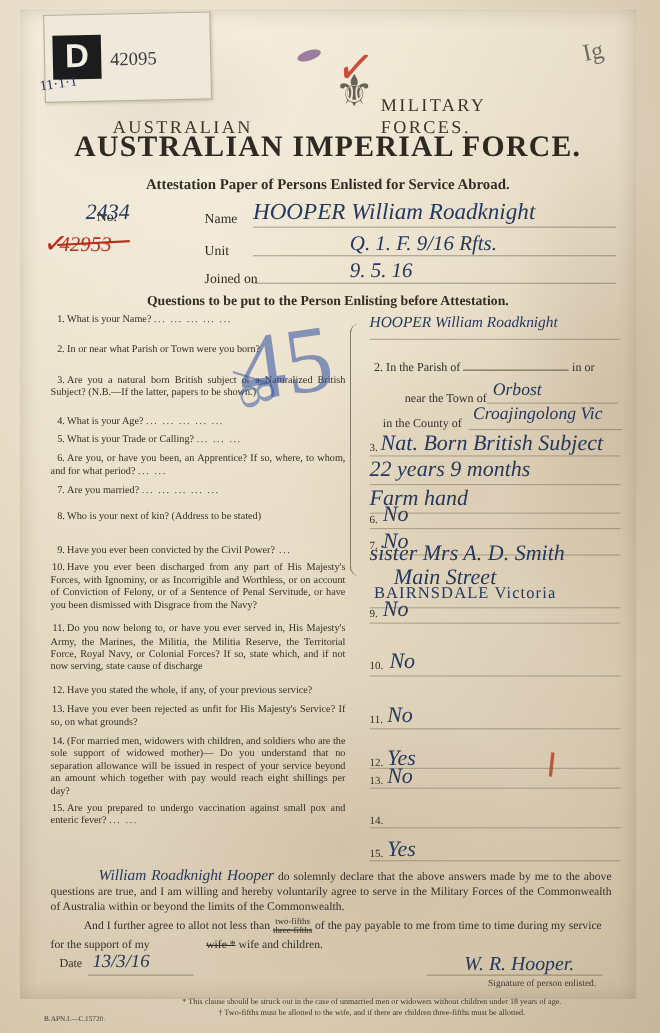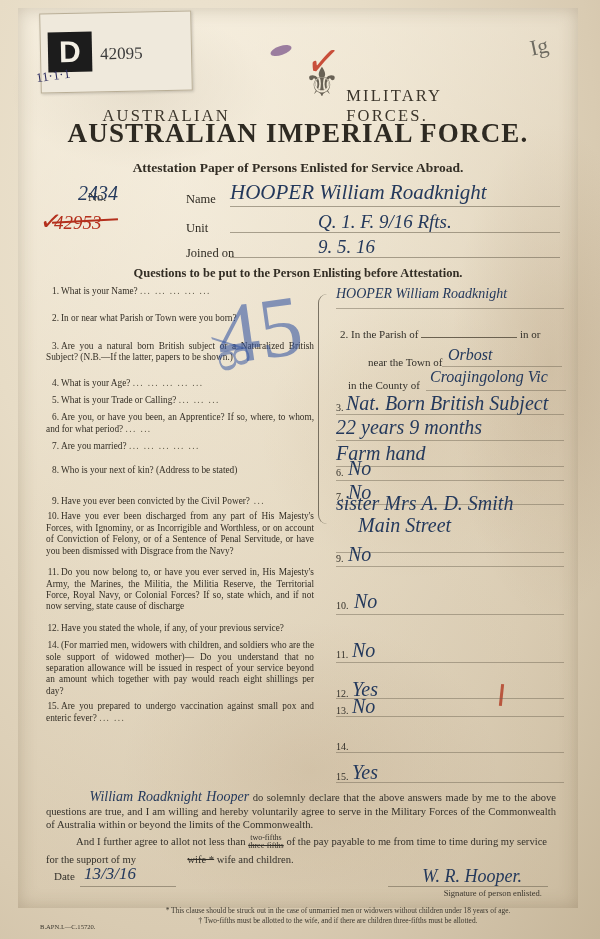--- a/index.html
+++ b/index.html
@@ -222,20 +222,21 @@
       <div class="q" style="margin-top:16px;"><span class="n">3.</span><span>Are you a natural born British subject or a Naturalized British Subject?  (N.B.—If the latter, papers to be shown.)</span></div>
       <div class="q" style="margin-top:14px;"><span class="n">4.</span><span>What is your Age?</span> <span class="dots">...      ...      ...      ...      ...</span></div>
       <div class="q" style="margin-top:6px;"><span class="n">5.</span><span>What is your Trade or Calling?</span> <span class="dots">...      ...      ...</span></div>
       <div class="q" style="margin-top:6px;"><span class="n">6.</span><span>Are you, or have you been, an Apprentice?  If so, where, to whom, and for what period?</span> <span class="dots">...      ...</span></div>
       <div class="q" style="margin-top:6px;"><span class="n">7.</span><span>Are you married?</span> <span class="dots">...      ...      ...      ...      ...</span></div>
       <div class="q" style="margin-top:12px;"><span class="n">8.</span><span>Who is your next of kin?  (Address to be stated)</span></div>
       <div class="q" style="margin-top:20px;"><span class="n">9.</span><span>Have you ever been convicted by the Civil Power?</span><span class="dots">   ...</span></div>
       <div class="q" style="margin-top:0;"><span class="n">10.</span><span>Have you ever been discharged from any part of His Majesty's Forces, with Ignominy, or as Incorrigible and Worthless, or on account of Conviction of Felony, or of a Sentence of Penal Servitude, or have you been dismissed with Disgrace from the Navy?</span></div>
       <div class="q" style="margin-top:10px;"><span class="n">11.</span><span>Do you now belong to, or have you ever served in, His Majesty's Army, the Marines, the Militia, the Militia Reserve, the Territorial Force, Royal Navy, or Colonial Forces?  If so, state which, and if not now serving, state cause of discharge</span></div>
       <div class="q" style="margin-top:10px;"><span class="n">12.</span><span>Have you stated the whole, if any, of your previous service?</span></div>
+      <div class="q" style="margin-top:6px;"><span class="n">13.</span><span>Have you ever been rejected as unfit for His Majesty's Service?  If so, on what grounds?</span></div>
       <div class="q" style="margin-top:6px;"><span class="n">14.</span><span>(For married men, widowers with children, and soldiers who are the sole support of widowed mother)— Do you understand that no separation allowance will be issued in respect of your service beyond an amount which together with pay would reach eight shillings per day?</span></div>
       <div class="q" style="margin-top:0;"><span class="n">15.</span><span>Are you prepared to undergo vaccination against small pox and enteric fever?</span> <span class="dots">...      ...</span></div>
     </div>
 
     <div class="brace"></div>
 
     <div class="scrawl">45</div>
     <div class="scrawl2">⁄8</div>
     <div class="redmark"></div>
 
@@ -268,20 +269,21 @@
     <div class="anum" style="left:318px;top:459px;">6.</div>
     <div class="ans hand ink" style="left:330px;top:449px;">No</div>
     <div class="ansline" style="top:472px;"></div>
 
     <div class="anum" style="left:318px;top:483px;">7.</div>
     <div class="ans hand ink" style="left:330px;top:473px;">No</div>
     <div class="ansline" style="top:496px;"></div>
 
     <div class="ans hand ink" style="top:484px;">sister Mrs A. D. Smith</div>
     <div class="ans hand ink" style="left:340px;top:506px;">Main Street</div>
+    <div class="ans hand" style="left:322px;top:524px;font-size:15px;font-style:normal;letter-spacing:1px;color:#24395c;">BAIRNSDALE Victoria</div>
     <div class="ansline" style="top:544px;"></div>
 
     <div class="anum" style="left:318px;top:545px;">9.</div>
     <div class="ans hand ink" style="left:330px;top:535px;">No</div>
     <div class="ansline" style="top:558px;"></div>
 
     <div class="anum" style="left:318px;top:592px;">10.</div>
     <div class="ans hand ink" style="left:336px;top:582px;">No</div>
     <div class="ansline" style="top:606px;"></div>
 

